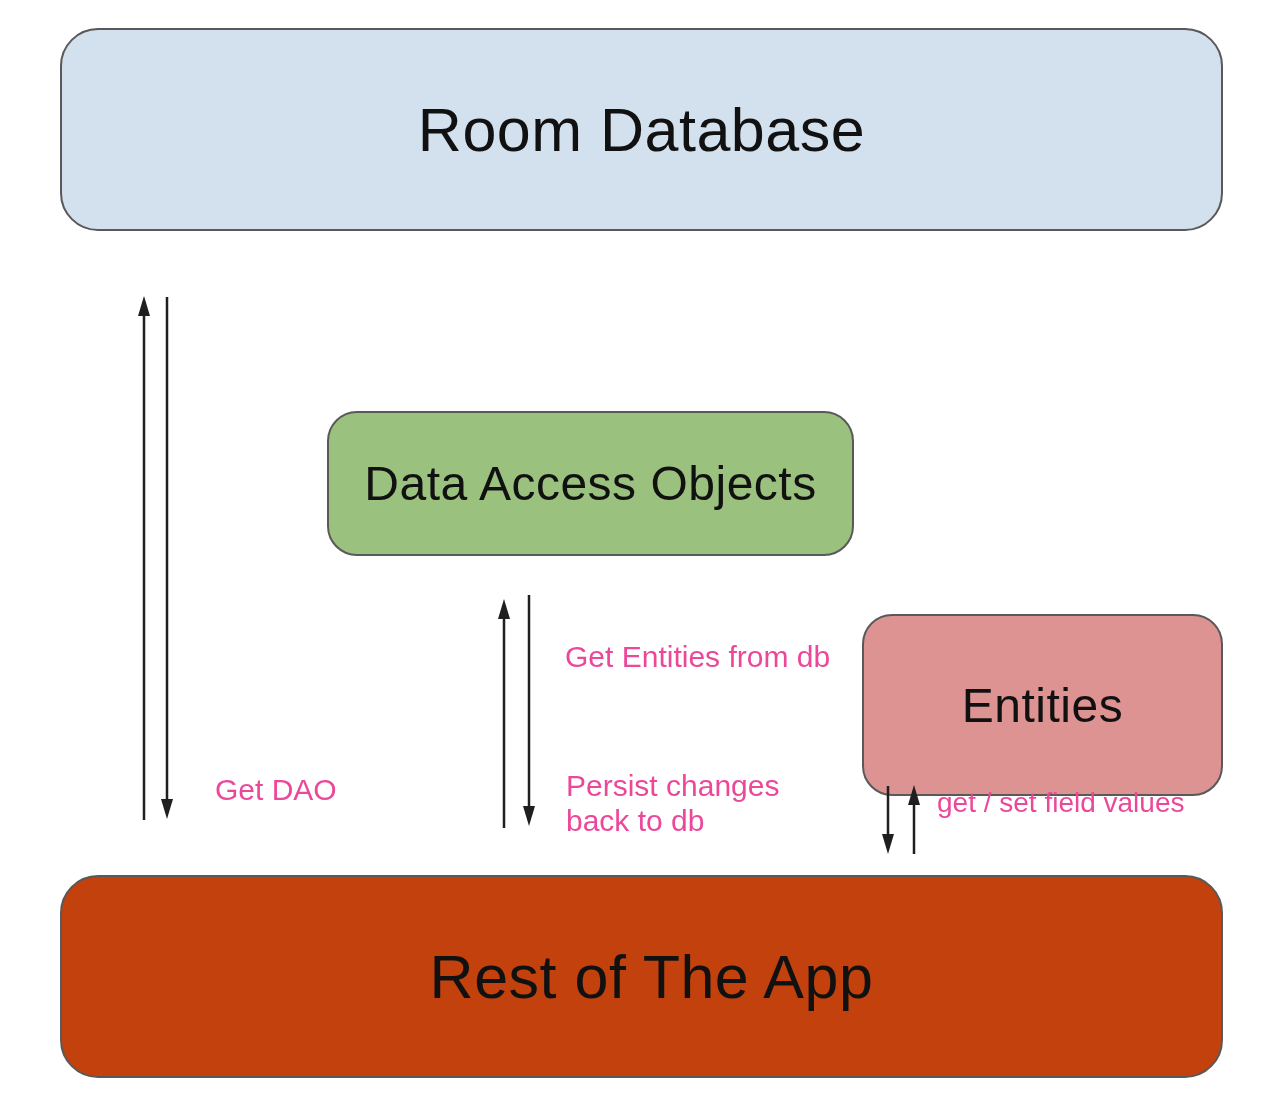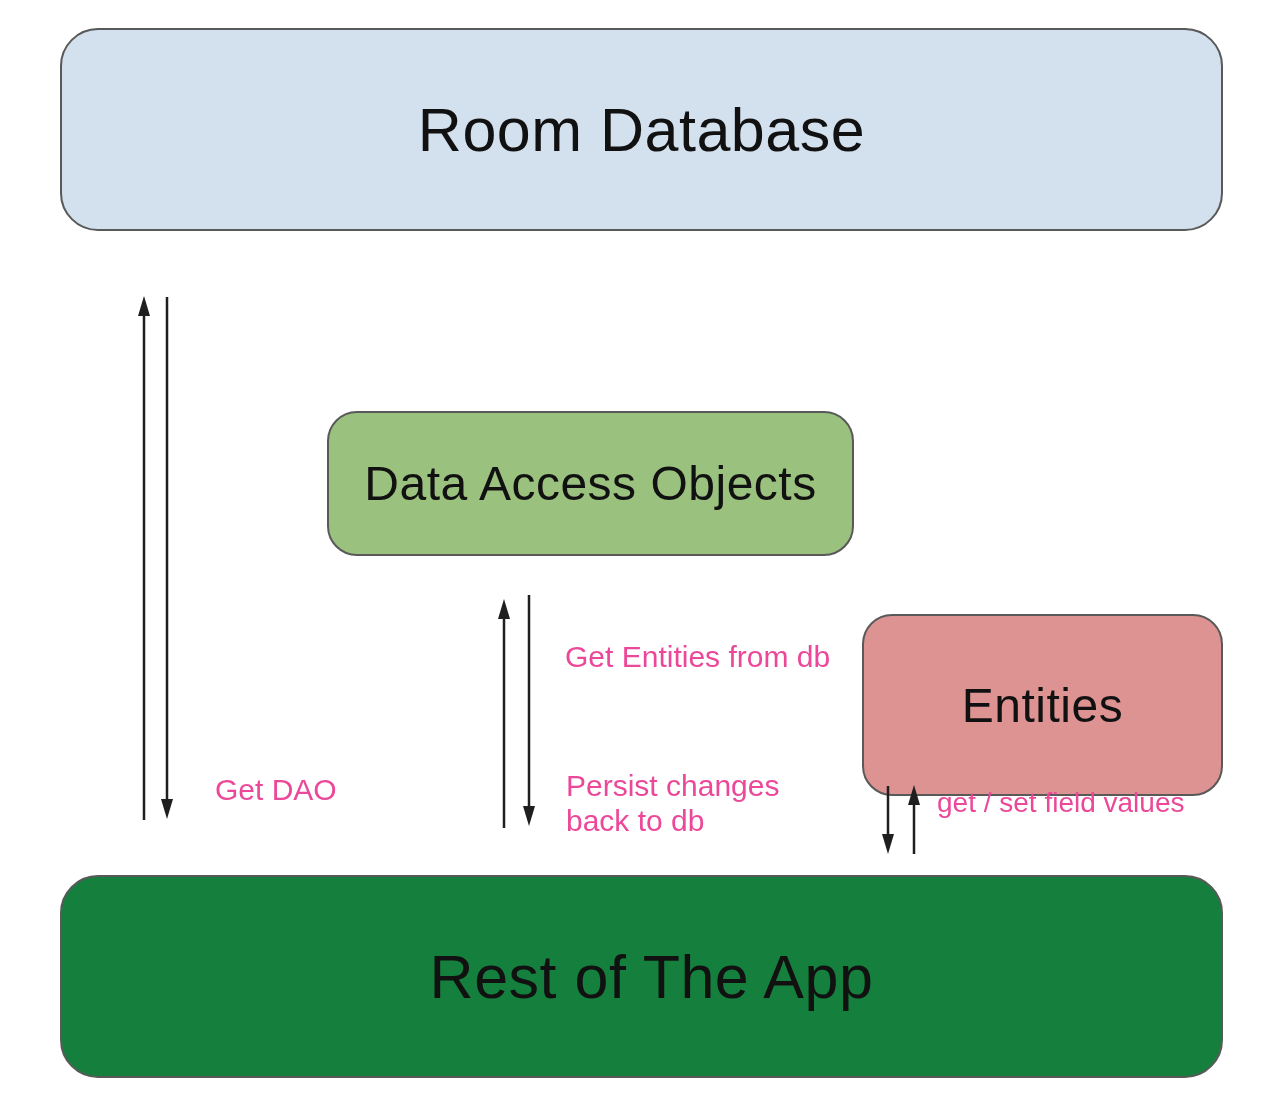--- a/index.html
+++ b/index.html
@@ -86,21 +86,21 @@
   </div>
 
   <div class="node node-dao" style="background: rgb(155, 193, 127);">
     <span class="node-label">Data Access Objects</span>
   </div>
 
   <div class="node node-entities" style="background: rgb(220, 147, 146);">
     <span class="node-label">Entities</span>
   </div>
 
-  <div class="node node-rest-of-app" style="background: #15803d; padding-left: 20px;">
+  <div class="node node-rest-of-app" style="background: #c2410c; padding-left: 20px;">
     <span class="node-label">Rest of The App</span>
   </div>
 
   <svg class="arrow-layer" viewBox="0 0 1280 1104" xmlns="http://www.w3.org/2000/svg">
 
     <g>
       <line x1="144" y1="315" x2="144" y2="820"></line>
       <polygon points="144,296 138,316 150,316"></polygon>
     </g>
     <g>

